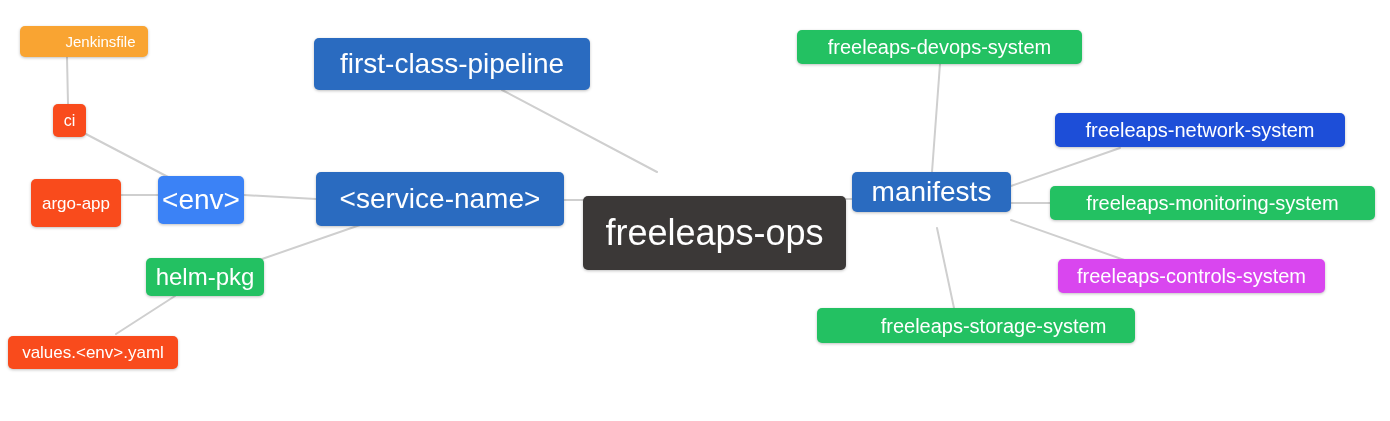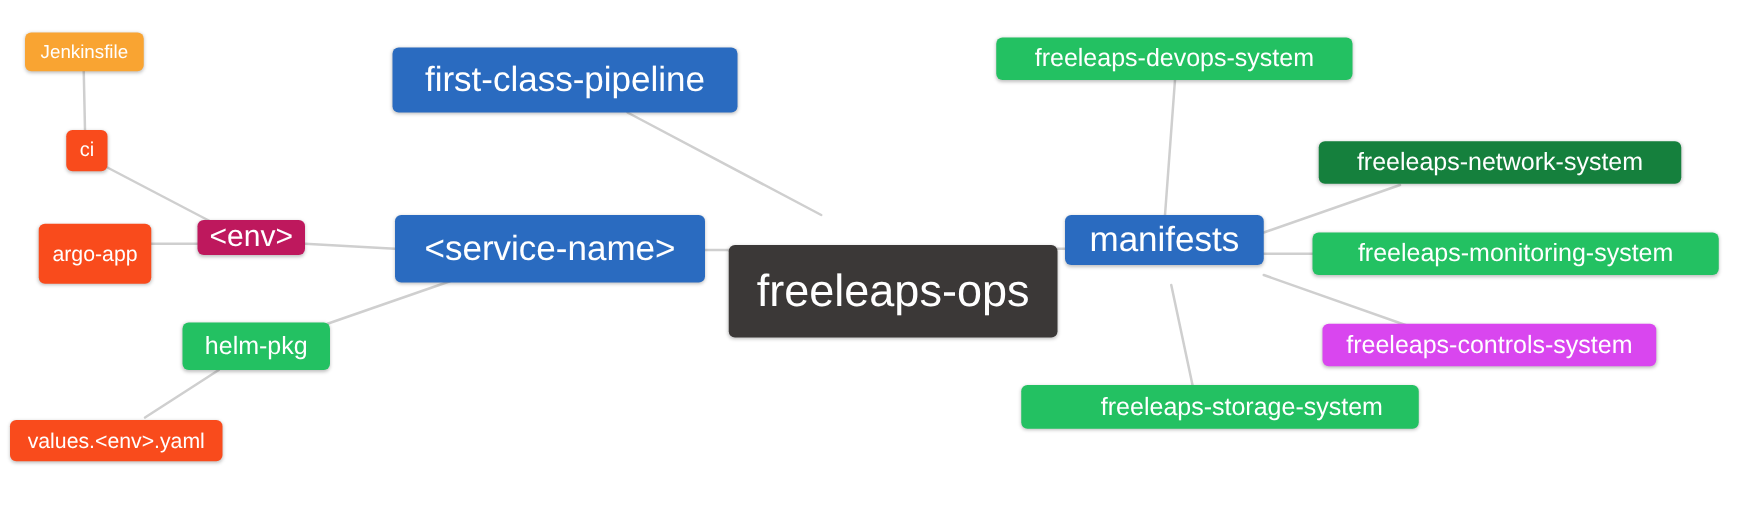--- a/index.html
+++ b/index.html
@@ -50,29 +50,29 @@
       <line x1="502" y1="90" x2="657" y2="172" stroke="#cfcfcf" stroke-width="2" stroke-linecap="round"></line>
       <line x1="564" y1="200" x2="583" y2="200" stroke="#cfcfcf" stroke-width="2" stroke-linecap="round"></line>
       <line x1="846" y1="199" x2="852" y2="199" stroke="#cfcfcf" stroke-width="2" stroke-linecap="round"></line>
       <line x1="932" y1="172" x2="940" y2="64" stroke="#cfcfcf" stroke-width="2" stroke-linecap="round"></line>
       <line x1="1011" y1="186" x2="1120" y2="148" stroke="#cfcfcf" stroke-width="2" stroke-linecap="round"></line>
       <line x1="1011" y1="203" x2="1050" y2="203" stroke="#cfcfcf" stroke-width="2" stroke-linecap="round"></line>
       <line x1="1011" y1="220" x2="1130" y2="262" stroke="#cfcfcf" stroke-width="2" stroke-linecap="round"></line>
       <line x1="937" y1="228" x2="954" y2="308" stroke="#cfcfcf" stroke-width="2" stroke-linecap="round"></line>
     </svg>
   <div id="node-layer">
-      <div class="node" style="left: 20px; top: 26px; width: 95px; height: 31px; font-size: 15px; background: rgb(249, 164, 50); color: rgb(255, 255, 255);">Jenkinsfile</div>
+      <div class="node" style="left: 20px; top: 26px; width: 95px; height: 31px; font-size: 15px; background: rgb(249, 164, 50); color: rgb(255, 255, 255); padding-left: 33px;">Jenkinsfile</div>
       <div class="node" style="left: 53px; top: 104px; width: 33px; height: 33px; font-size: 16px; background: rgb(249, 75, 28); color: rgb(255, 255, 255);">ci</div>
       <div class="node" style="left: 31px; top: 179px; width: 90px; height: 48px; font-size: 17px; background: rgb(249, 75, 28); color: rgb(255, 255, 255);">argo-app</div>
-      <div class="node" style="left: 158px; top: 176px; width: 86px; height: 28px; font-size: 24px; background: #be185d; color: rgb(255, 255, 255);">&lt;env&gt;</div>
-      <div class="node" style="left: 146px; top: 258px; width: 118px; height: 38px; font-size: 20px; background: rgb(35, 193, 98); color: rgb(255, 255, 255);">helm-pkg</div>
+      <div class="node" style="left: 158px; top: 176px; width: 86px; height: 48px; font-size: 28px; background: #3b82f6; color: rgb(255, 255, 255);">&lt;env&gt;</div>
+      <div class="node" style="left: 146px; top: 258px; width: 118px; height: 38px; font-size: 24px; background: rgb(35, 193, 98); color: rgb(255, 255, 255);">helm-pkg</div>
       <div class="node" style="left: 8px; top: 336px; width: 170px; height: 33px; font-size: 17px; background: rgb(249, 75, 28); color: rgb(255, 255, 255);">values.&lt;env&gt;.yaml</div>
       <div class="node" style="left: 314px; top: 38px; width: 276px; height: 52px; font-size: 28px; background: rgb(42, 107, 192); color: rgb(255, 255, 255);">first-class-pipeline</div>
       <div class="node" style="left: 316px; top: 172px; width: 248px; height: 54px; font-size: 28px; background: rgb(42, 107, 192); color: rgb(255, 255, 255);">&lt;service-name&gt;</div>
       <div class="node" style="left: 583px; top: 168px; width: 263px; height: 74px; font-size: 36px; background: rgb(59, 56, 55); color: rgb(255, 255, 255); margin-top: 28px;">freeleaps-ops</div>
       <div class="node" style="left: 852px; top: 172px; width: 159px; height: 40px; font-size: 28px; background: rgb(42, 107, 192); color: rgb(255, 255, 255);">manifests</div>
       <div class="node" style="left: 797px; top: 30px; width: 285px; height: 34px; font-size: 20px; background: rgb(35, 193, 98); color: rgb(255, 255, 255);">freeleaps-devops-system</div>
-      <div class="node" style="left: 1055px; top: 113px; width: 290px; height: 34px; font-size: 20px; background: #15803d; color: rgb(255, 255, 255);">freeleaps-network-system</div>
+      <div class="node" style="left: 1055px; top: 113px; width: 290px; height: 34px; font-size: 20px; background: #1d4ed8; color: rgb(255, 255, 255);">freeleaps-network-system</div>
       <div class="node" style="left: 1050px; top: 186px; width: 325px; height: 34px; font-size: 20px; background: rgb(35, 193, 98); color: rgb(255, 255, 255);">freeleaps-monitoring-system</div>
       <div class="node" style="left: 1058px; top: 259px; width: 267px; height: 34px; font-size: 20px; background: #d946ef; color: rgb(255, 255, 255);">freeleaps-controls-system</div>
       <div class="node" style="left: 817px; top: 308px; width: 283px; height: 35px; font-size: 20px; background: rgb(35, 193, 98); color: rgb(255, 255, 255); padding-left: 35px;">freeleaps-storage-system</div>
     </div>
 </div>
 
 </body></html>

